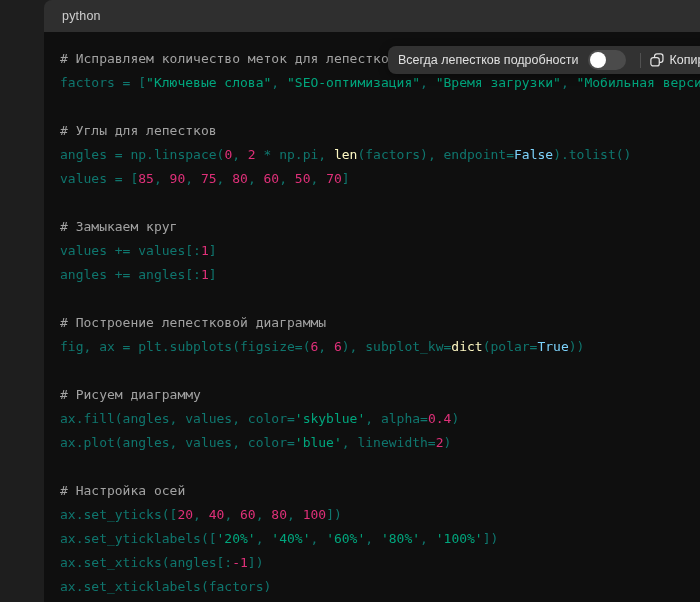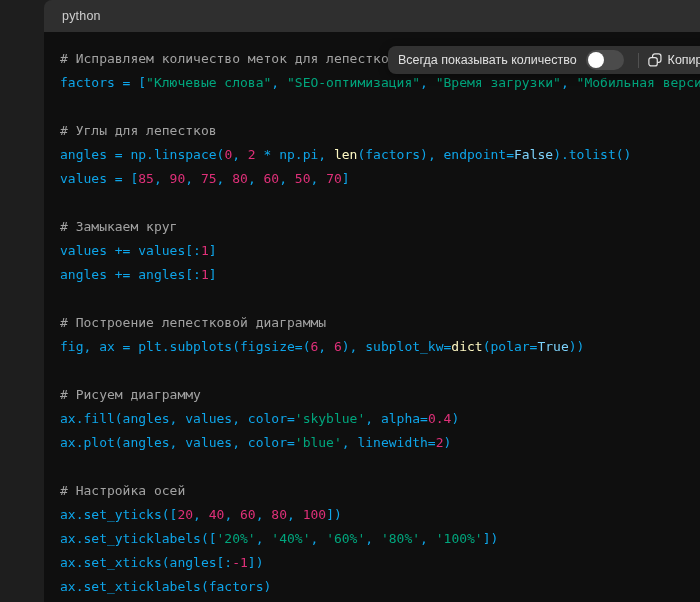--- a/index.html
+++ b/index.html
@@ -24,21 +24,21 @@
     background:#0f0f0f;
     height:570px;
     padding:15px 0 0 16px;
     font-family:"DejaVu Sans Mono", monospace;
     font-size:13px;
     line-height:24px;
     white-space:pre;
     overflow:hidden;
   }
   .code-line { height:24px; }
-  .tok-pln { color:#0ea5e9; }
+  .tok-pln { color:#0f766e; }
   .tok-com { color:#a2a2a2; }
   .tok-str { color:#00a67d; }
   .tok-num { color:#df3079; }
   .tok-kw  { color:#7dd3fc; }
   .tok-fn  { color:#fef9c3; }
   .overlay-toolbar {
     position:absolute;
     top:46px;
     left:344px;
     width:372px;
@@ -93,21 +93,21 @@
 
 <div class="codeblock">
 
   <div class="code-header">
     <span class="header-label">python</span>
   </div>
 
   <div class="code-body" id="code-body"><div class="code-line"><span class="tok-com"># Исправляем количество меток для лепестков</span></div><div class="code-line"><span class="tok-pln">factors = [</span><span class="tok-str">"Ключевые слова"</span><span class="tok-pln">, </span><span class="tok-str">"SEO-оптимизация"</span><span class="tok-pln">, </span><span class="tok-str">"Время загрузки"</span><span class="tok-pln">, </span><span class="tok-str">"Мобильная версия"</span><span class="tok-pln">, </span><span class="tok-str">"От</span></div><div class="code-line"></div><div class="code-line"><span class="tok-com"># Углы для лепестков</span></div><div class="code-line"><span class="tok-pln">angles = np.linspace(</span><span class="tok-num">0</span><span class="tok-pln">, </span><span class="tok-num">2</span><span class="tok-pln"> * np.pi, </span><span class="tok-fn">len</span><span class="tok-pln">(factors), endpoint=</span><span class="tok-kw">False</span><span class="tok-pln">).tolist()</span></div><div class="code-line"><span class="tok-pln">values = [</span><span class="tok-num">85</span><span class="tok-pln">, </span><span class="tok-num">90</span><span class="tok-pln">, </span><span class="tok-num">75</span><span class="tok-pln">, </span><span class="tok-num">80</span><span class="tok-pln">, </span><span class="tok-num">60</span><span class="tok-pln">, </span><span class="tok-num">50</span><span class="tok-pln">, </span><span class="tok-num">70</span><span class="tok-pln">]</span></div><div class="code-line"></div><div class="code-line"><span class="tok-com"># Замыкаем круг</span></div><div class="code-line"><span class="tok-pln">values += values[:</span><span class="tok-num">1</span><span class="tok-pln">]</span></div><div class="code-line"><span class="tok-pln">angles += angles[:</span><span class="tok-num">1</span><span class="tok-pln">]</span></div><div class="code-line"></div><div class="code-line"><span class="tok-com"># Построение лепестковой диаграммы</span></div><div class="code-line"><span class="tok-pln">fig, ax = plt.subplots(figsize=(</span><span class="tok-num">6</span><span class="tok-pln">, </span><span class="tok-num">6</span><span class="tok-pln">), subplot_kw=</span><span class="tok-fn">dict</span><span class="tok-pln">(polar=</span><span class="tok-kw">True</span><span class="tok-pln">))</span></div><div class="code-line"></div><div class="code-line"><span class="tok-com"># Рисуем диаграмму</span></div><div class="code-line"><span class="tok-pln">ax.fill(angles, values, color=</span><span class="tok-str">'skyblue'</span><span class="tok-pln">, alpha=</span><span class="tok-num">0.4</span><span class="tok-pln">)</span></div><div class="code-line"><span class="tok-pln">ax.plot(angles, values, color=</span><span class="tok-str">'blue'</span><span class="tok-pln">, linewidth=</span><span class="tok-num">2</span><span class="tok-pln">)</span></div><div class="code-line"></div><div class="code-line"><span class="tok-com"># Настройка осей</span></div><div class="code-line"><span class="tok-pln">ax.set_yticks([</span><span class="tok-num">20</span><span class="tok-pln">, </span><span class="tok-num">40</span><span class="tok-pln">, </span><span class="tok-num">60</span><span class="tok-pln">, </span><span class="tok-num">80</span><span class="tok-pln">, </span><span class="tok-num">100</span><span class="tok-pln">])</span></div><div class="code-line"><span class="tok-pln">ax.set_yticklabels([</span><span class="tok-str">'20%'</span><span class="tok-pln">, </span><span class="tok-str">'40%'</span><span class="tok-pln">, </span><span class="tok-str">'60%'</span><span class="tok-pln">, </span><span class="tok-str">'80%'</span><span class="tok-pln">, </span><span class="tok-str">'100%'</span><span class="tok-pln">])</span></div><div class="code-line"><span class="tok-pln">ax.set_xticks(angles[:</span><span class="tok-num">-1</span><span class="tok-pln">])</span></div><div class="code-line"><span class="tok-pln">ax.set_xticklabels(factors)</span></div></div>
 
   <div class="overlay-toolbar">
-    <span class="overlay-label">Всегда показывать количество</span>
+    <span class="overlay-label">Всегда лепестков подробности</span>
     <span class="toggle">
       <span class="toggle-knob"></span>
     </span>
     <span class="toolbar-divider"></span>
     <button class="copy-btn">
       <span class="copy-icon">
         <svg width="14" height="14" viewBox="0 0 16 16">
           <rect x="5.2" y="1.0" width="9.6" height="9.6" rx="2.6" fill="none" stroke="#e3e3e3" stroke-width="1.4"></rect>
           <rect x="1.0" y="5.2" width="9.6" height="9.6" rx="2.6" fill="#323232" stroke="#e3e3e3" stroke-width="1.4"></rect>
         </svg>

